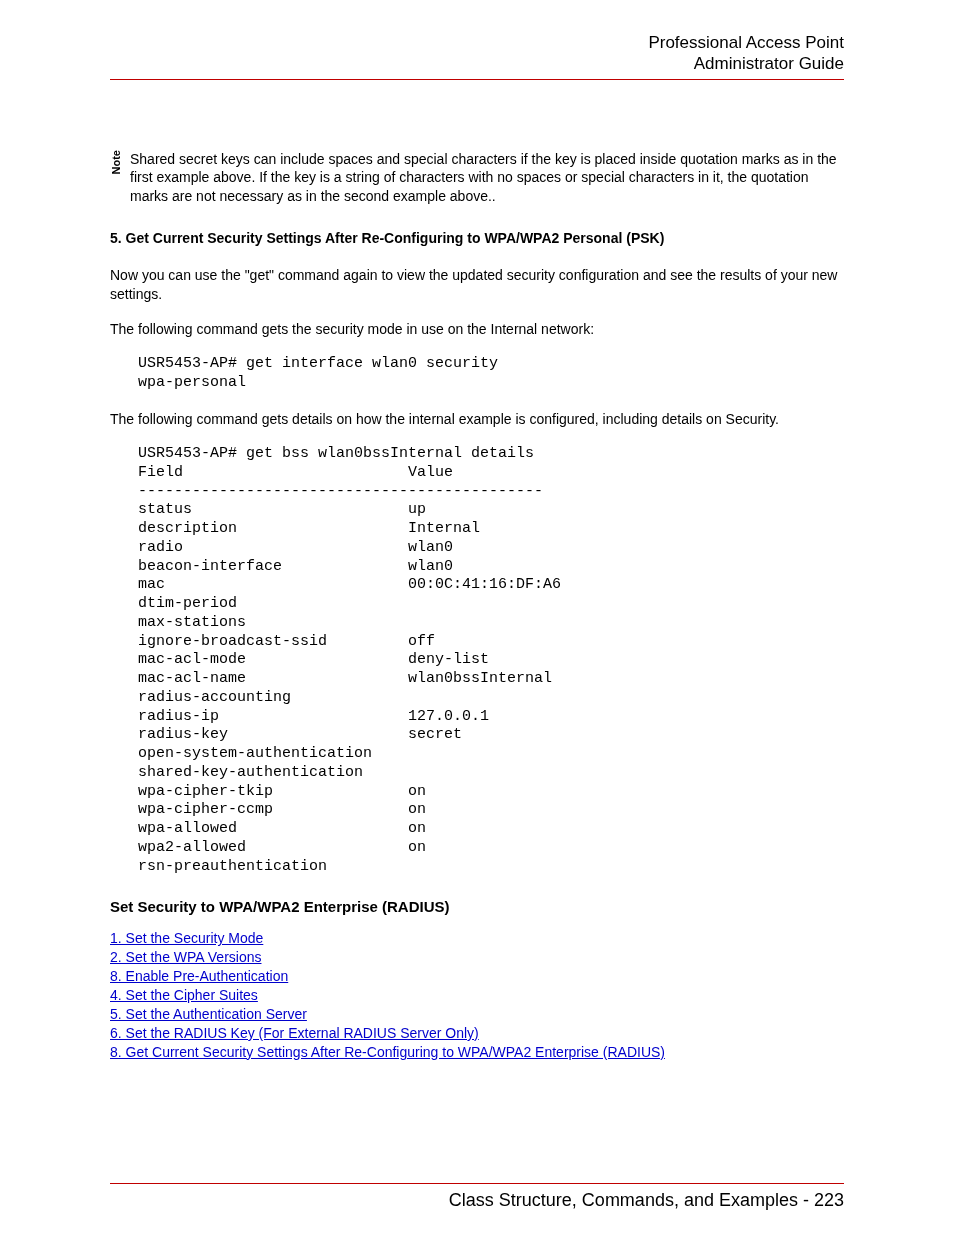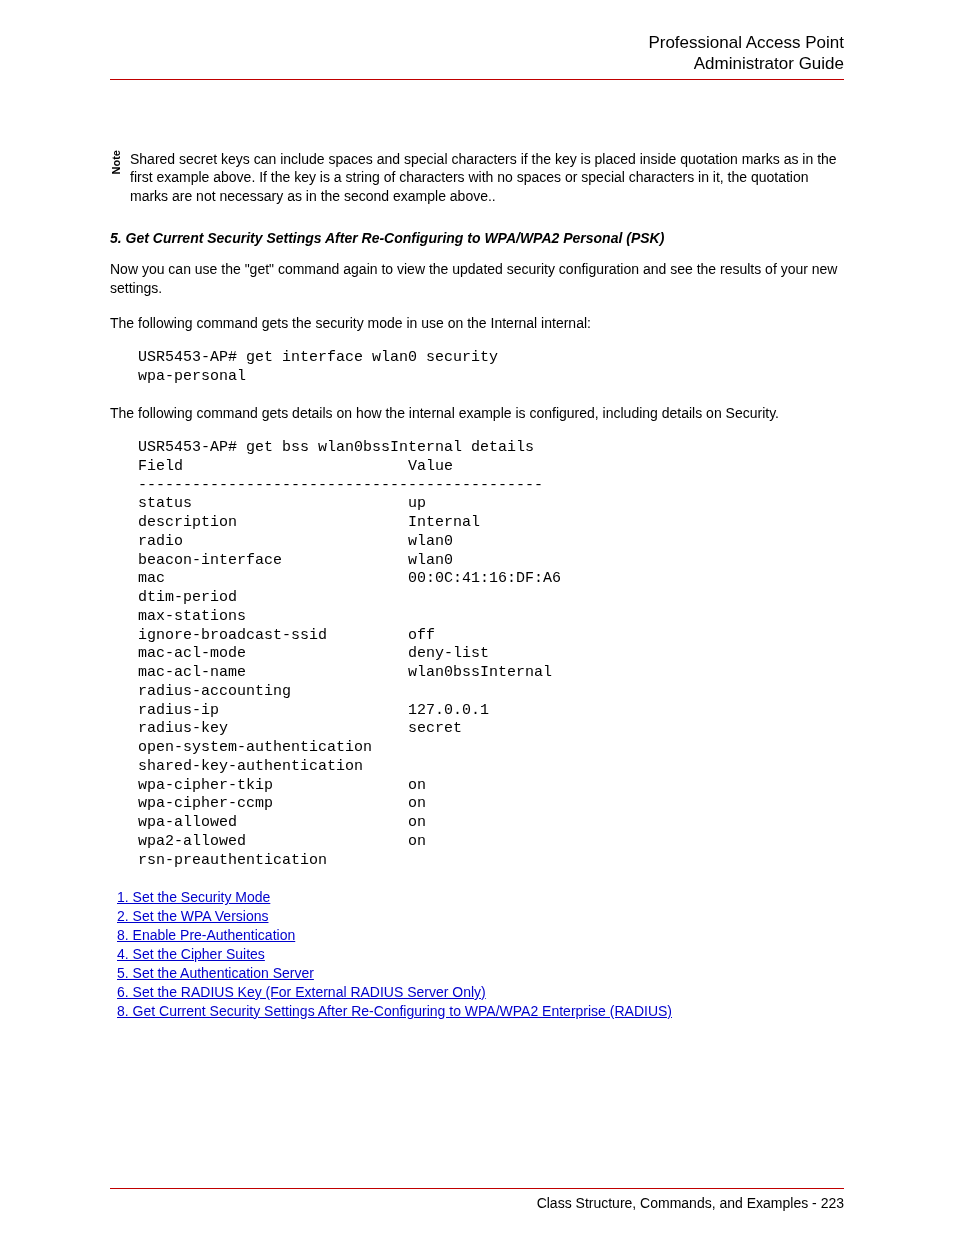--- a/index.html
+++ b/index.html
@@ -40,83 +40,82 @@
     margin-right: 8px;
     padding-top: 2px;
     transform: rotate(180deg);
   }
   .note-text {
     flex: 1;
     line-height: 1.35;
   }
   .section-heading {
     font-weight: bold;
-    font-style: italic;
-    margin: 20px 0 14px 0;
+    margin: 20px 0 20px 0;
   }
   .body-para {
     line-height: 1.35;
     margin: 4px 0 16px 0;
   }
   .code-block {
     font-family: "Courier New", Courier, monospace;
     font-size: 15px;
     white-space: pre;
     margin: 0 0 18px 28px;
     line-height: 1.25;
   }
   .code-bold { font-weight: normal; }
   .sub-heading {
     font-weight: bold;
     margin: 22px 0 14px 0;
     font-size: 15px;
   }
   .link-list {
-    margin: 7px;
+    margin: 0;
     padding: 0;
     text-align: center;
   }
   .link-item {
     color: #0000cc;
     text-decoration: underline;
     cursor: pointer;
     line-height: 1.35;
     display: block;
     width: fit-content;
   }
   .footer {
     position: absolute;
     bottom: 24px;
     left: 110px;
     right: 110px;
     border-top: 1.5px solid #c00000;
     padding-top: 6px;
     text-align: right;
-    font-size: 14px;
+    font-size: 18px;
   }
 </style>
 </head>
 <body>
 
 <div class="page">
 
   <div class="header">
     <div>Professional Access Point</div>
     <div>Administrator Guide</div>
   </div>
 
   <div class="note-block">
     <div class="note-label">Note</div>
     <div class="note-text">Shared secret keys can include spaces and special characters if the key is placed inside quotation marks as in the first example above. If the key is a string of characters with no spaces or special characters in it, the quotation marks are not necessary as in the second example above..</div>
   </div>
 
   <div class="section-heading">5. Get Current Security Settings After Re-Configuring to WPA/WPA2 Personal (PSK)</div>
 
   <p class="body-para">Now you can use the "get" command again to view the updated security configuration and see the results of your new settings.</p>
-  <p class="body-para">The following command gets the security mode in use on the Internal internal:</p>
+  <p class="body-para">The following command gets the security mode in use on the Internal network:</p>
 
   <div class="code-block"><span>USR5453-AP# </span><span class="code-bold">get interface wlan0 security</span>
 <span>wpa-personal</span></div>
 
   <p class="body-para">The following command gets details on how the internal example is configured, including details on Security.</p>
 
   <div class="code-block"><span>USR5453-AP# </span><span class="code-bold">get bss wlan0bssInternal details</span>
 <span>Field                         Value
 ---------------------------------------------
 status                        up
@@ -133,20 +132,21 @@
 radius-ip                     127.0.0.1
 radius-key                    secret
 open-system-authentication
 shared-key-authentication
 wpa-cipher-tkip               on
 wpa-cipher-ccmp               on
 wpa-allowed                   on
 wpa2-allowed                  on
 rsn-preauthentication</span></div>
 
+  <div class="sub-heading">Set Security to WPA/WPA2 Enterprise (RADIUS)</div>
 
   <div class="link-list">
     <a class="link-item">1. Set the Security Mode</a>
     <a class="link-item">2. Set the WPA Versions</a>
     <a class="link-item">8. Enable Pre-Authentication</a>
     <a class="link-item">4. Set the Cipher Suites</a>
     <a class="link-item">5. Set the Authentication Server</a>
     <a class="link-item">6. Set the RADIUS Key (For External RADIUS Server Only)</a>
     <a class="link-item">8. Get Current Security Settings After Re-Configuring to WPA/WPA2 Enterprise (RADIUS)</a>
   </div>

